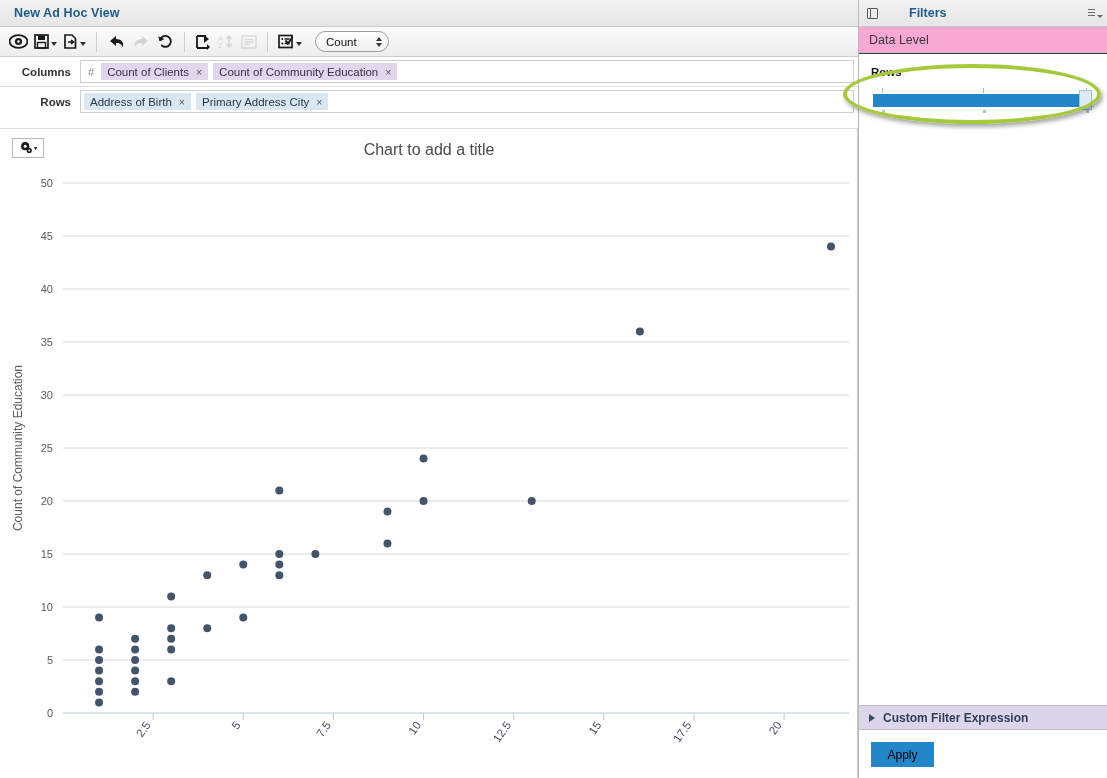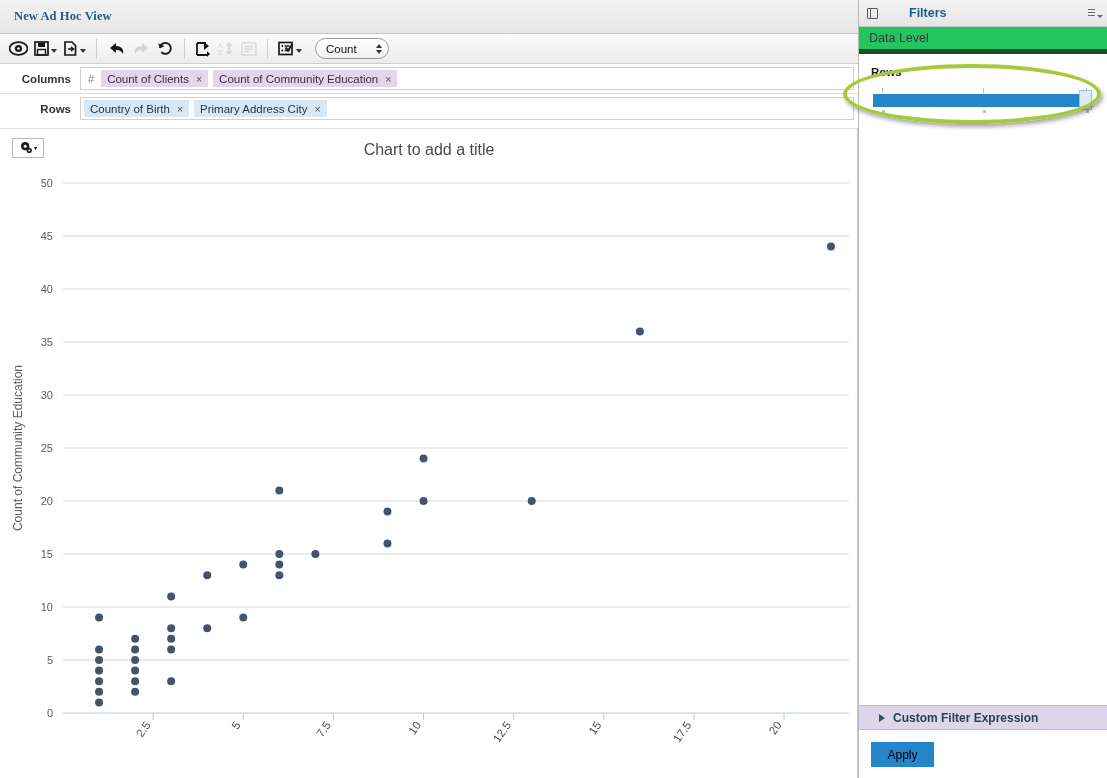--- a/index.html
+++ b/index.html
@@ -14,26 +14,25 @@
 
   
   #left-pane {
     position: absolute; left: 0; top: 0;
     width: 858px; height: 778px;
     background: #ffffff;
   }
 
   
   #titlebar {
-    height: 34px;
+    height: 27px;
     background: linear-gradient(to bottom, #f3f3f3, #e6e6e6);
     border-bottom: 1px solid #c9c9c9;
     display: flex; align-items: center;
     padding-left: 14px;
-    font-family: Liberation Serif, serif;
   }
   #titlebar .vtitle {
     font-size: 12.5px; font-weight: bold; color: #1f5c87;
     letter-spacing: .1px;
   }
 
   
   #toolbar {
     height: 30px;
     background: linear-gradient(to bottom, #fbfbfb, #ededed);
@@ -177,22 +176,22 @@
   .menu-icon span:nth-child(2){top:5px;}
   .menu-icon span:nth-child(3){top:8px;}
   .menu-icon b {
     position:absolute; right:-4px; bottom:1px;
     width:0;height:0;border-left:3px solid transparent;border-right:3px solid transparent;
     border-top:3.5px solid #6b6b6b;
   }
 
   #data-level-row {
     height: 27px;
-    background: #22c55e;
-    border-bottom: 5px solid #14532d;
+    background: #f9a8d4;
+    border-bottom: 1px solid #14532d;
     display: flex; align-items: center;
     padding-left: 10px;
     font-size: 12.5px; color: #3a3a3a;
   }
   #rows-filter {
     padding: 12px 12px 0 12px;
     position: relative;
   }
   #rows-filter .flabel {
     font-size: 11.5px; font-weight: bold; color: #1a1a1a;
@@ -220,21 +219,21 @@
     position: absolute; width: 3px; height: 3px; background: #bdbdbd; top: 22px;
   }
 
   #custom-filter {
     position: absolute; left: 0; bottom: 48px;
     width: 249px; height: 25px;
     background: #ddd6ea;
     border-top: 1px solid #c4bad4;
     border-bottom: 1px solid #c4bad4;
     display: flex; align-items: center;
-    padding-left: 20px; cursor: pointer;
+    padding-left: 10px; cursor: pointer;
   }
   #custom-filter .tri {
     width:0;height:0;
     border-top:4.5px solid transparent;border-bottom:4.5px solid transparent;
     border-left:6px solid #3a4a63; margin-right: 8px;
   }
   #custom-filter .cflabel {
     font-size: 12px; font-weight: bold; color: #2d3e56;
   }
   #apply-btn {
@@ -379,21 +378,21 @@
           <span class="x">×</span>
         </span>
       </div>
     </div>
     <div class="shelf-divider"></div>
 
     <div class="shelf">
       <div class="shelf-label">Rows</div>
       <div class="shelf-well">
         <span class="pill dim">
-          <span>Country of Birth</span>
+          <span>Address of Birth</span>
           <span class="x">×</span>
         </span>
         <span class="pill dim">
           <span>Primary Address City</span>
           <span class="x">×</span>
         </span>
       </div>
     </div>
 
     <div id="chart-frame">

